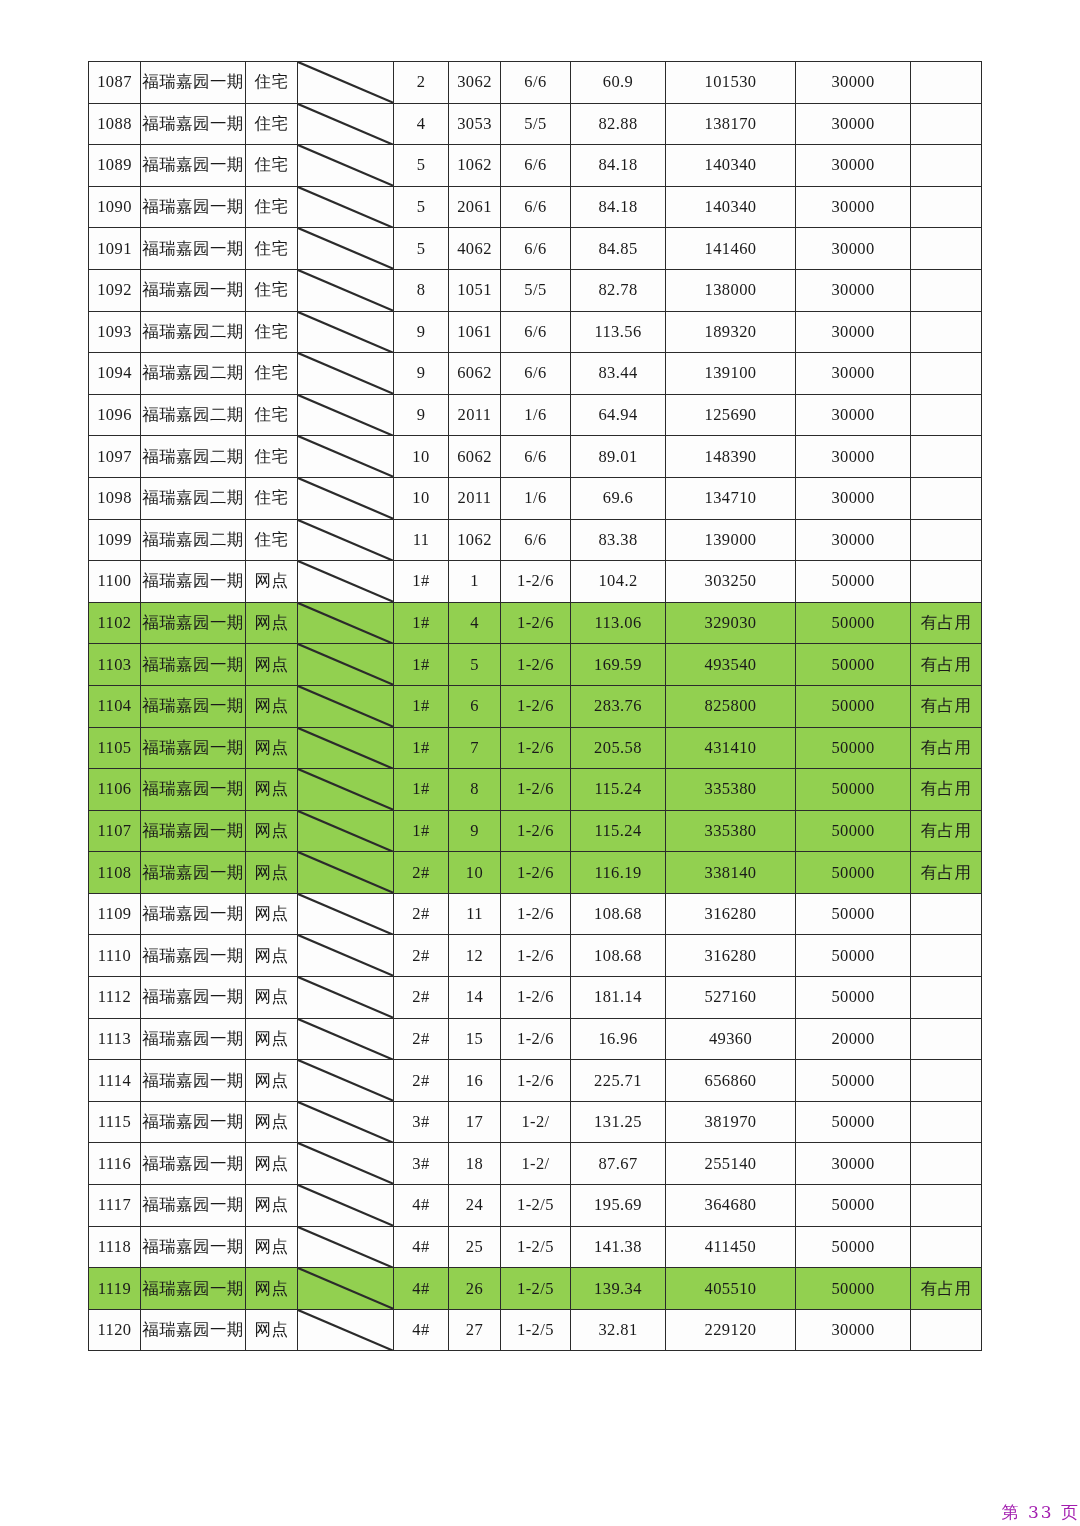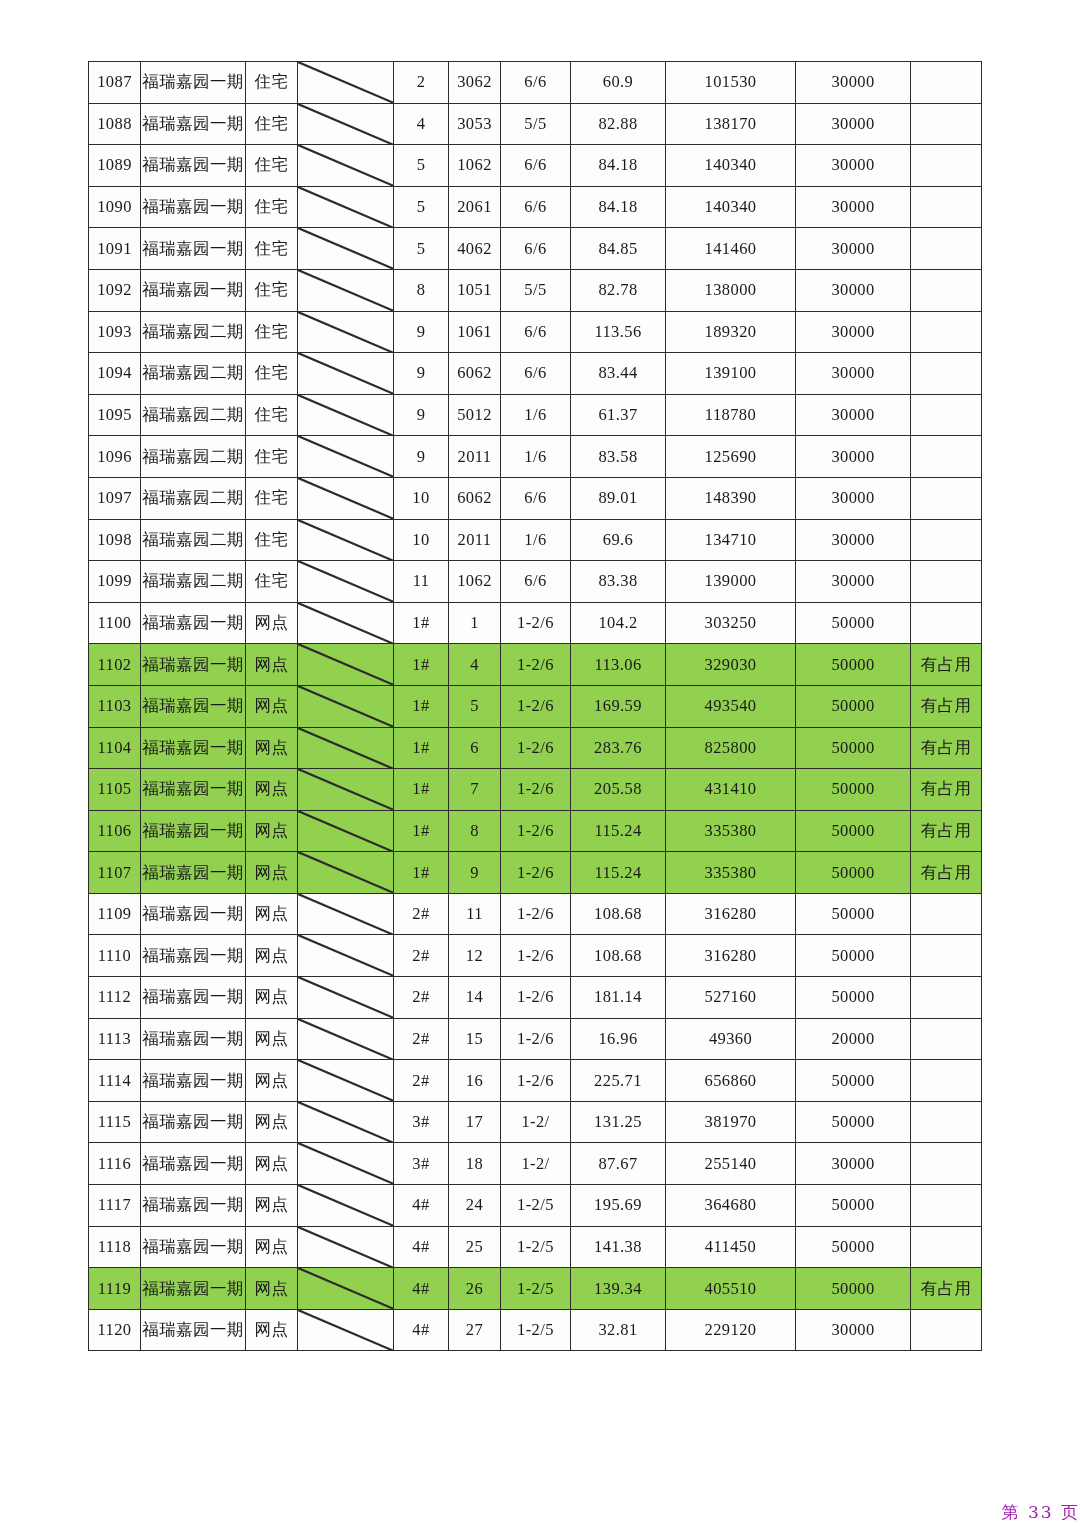--- a/index.html
+++ b/index.html
@@ -248,49 +248,32 @@
             </td>
             <td class="num">9</td>
             <td class="num">6062</td>
             <td class="num">6/6</td>
             <td class="num">83.44</td>
             <td class="num">139100</td>
             <td class="num">30000</td>
             <td class="cn-small"></td>
           </tr>
           <tr>
-            <td class="num">1095</td>
-            <td class="cn">福瑞嘉园二期</td>
-            <td class="cn-small">住宅</td>
-            <td class="diag">
-              <svg class="slash" viewBox="0 0 100 100" preserveAspectRatio="none" aria-hidden="true">
-                <line x1="0" y1="0" x2="100" y2="100" stroke="#2b2b2b" stroke-width="2.2" vector-effect="non-scaling-stroke"></line>
-              </svg>
-            </td>
-            <td class="num">9</td>
-            <td class="num">5012</td>
-            <td class="num">1/6</td>
-            <td class="num">61.37</td>
-            <td class="num">118780</td>
-            <td class="num">30000</td>
-            <td class="cn-small"></td>
-          </tr>
-          <tr>
             <td class="num">1096</td>
             <td class="cn">福瑞嘉园二期</td>
             <td class="cn-small">住宅</td>
             <td class="diag">
               <svg class="slash" viewBox="0 0 100 100" preserveAspectRatio="none" aria-hidden="true">
                 <line x1="0" y1="0" x2="100" y2="100" stroke="#2b2b2b" stroke-width="2.2" vector-effect="non-scaling-stroke"></line>
               </svg>
             </td>
             <td class="num">9</td>
             <td class="num">2011</td>
             <td class="num">1/6</td>
-            <td class="num">83.58</td>
+            <td class="num">64.94</td>
             <td class="num">125690</td>
             <td class="num">30000</td>
             <td class="cn-small"></td>
           </tr>
           <tr>
             <td class="num">1097</td>
             <td class="cn">福瑞嘉园二期</td>
             <td class="cn-small">住宅</td>
             <td class="diag">
               <svg class="slash" viewBox="0 0 100 100" preserveAspectRatio="none" aria-hidden="true">
@@ -451,20 +434,37 @@
               </svg>
             </td>
             <td class="num">1#</td>
             <td class="num">9</td>
             <td class="num">1-2/6</td>
             <td class="num">115.24</td>
             <td class="num">335380</td>
             <td class="num">50000</td>
             <td class="cn-small">有占用</td>
           </tr>
+          <tr class="hl">
+            <td class="num">1108</td>
+            <td class="cn">福瑞嘉园一期</td>
+            <td class="cn-small">网点</td>
+            <td class="diag">
+              <svg class="slash" viewBox="0 0 100 100" preserveAspectRatio="none" aria-hidden="true">
+                <line x1="0" y1="0" x2="100" y2="100" stroke="#2b2b2b" stroke-width="2.2" vector-effect="non-scaling-stroke"></line>
+              </svg>
+            </td>
+            <td class="num">2#</td>
+            <td class="num">10</td>
+            <td class="num">1-2/6</td>
+            <td class="num">116.19</td>
+            <td class="num">338140</td>
+            <td class="num">50000</td>
+            <td class="cn-small">有占用</td>
+          </tr>
           <tr>
             <td class="num">1109</td>
             <td class="cn">福瑞嘉园一期</td>
             <td class="cn-small">网点</td>
             <td class="diag">
               <svg class="slash" viewBox="0 0 100 100" preserveAspectRatio="none" aria-hidden="true">
                 <line x1="0" y1="0" x2="100" y2="100" stroke="#2b2b2b" stroke-width="2.2" vector-effect="non-scaling-stroke"></line>
               </svg>
             </td>
             <td class="num">2#</td>

